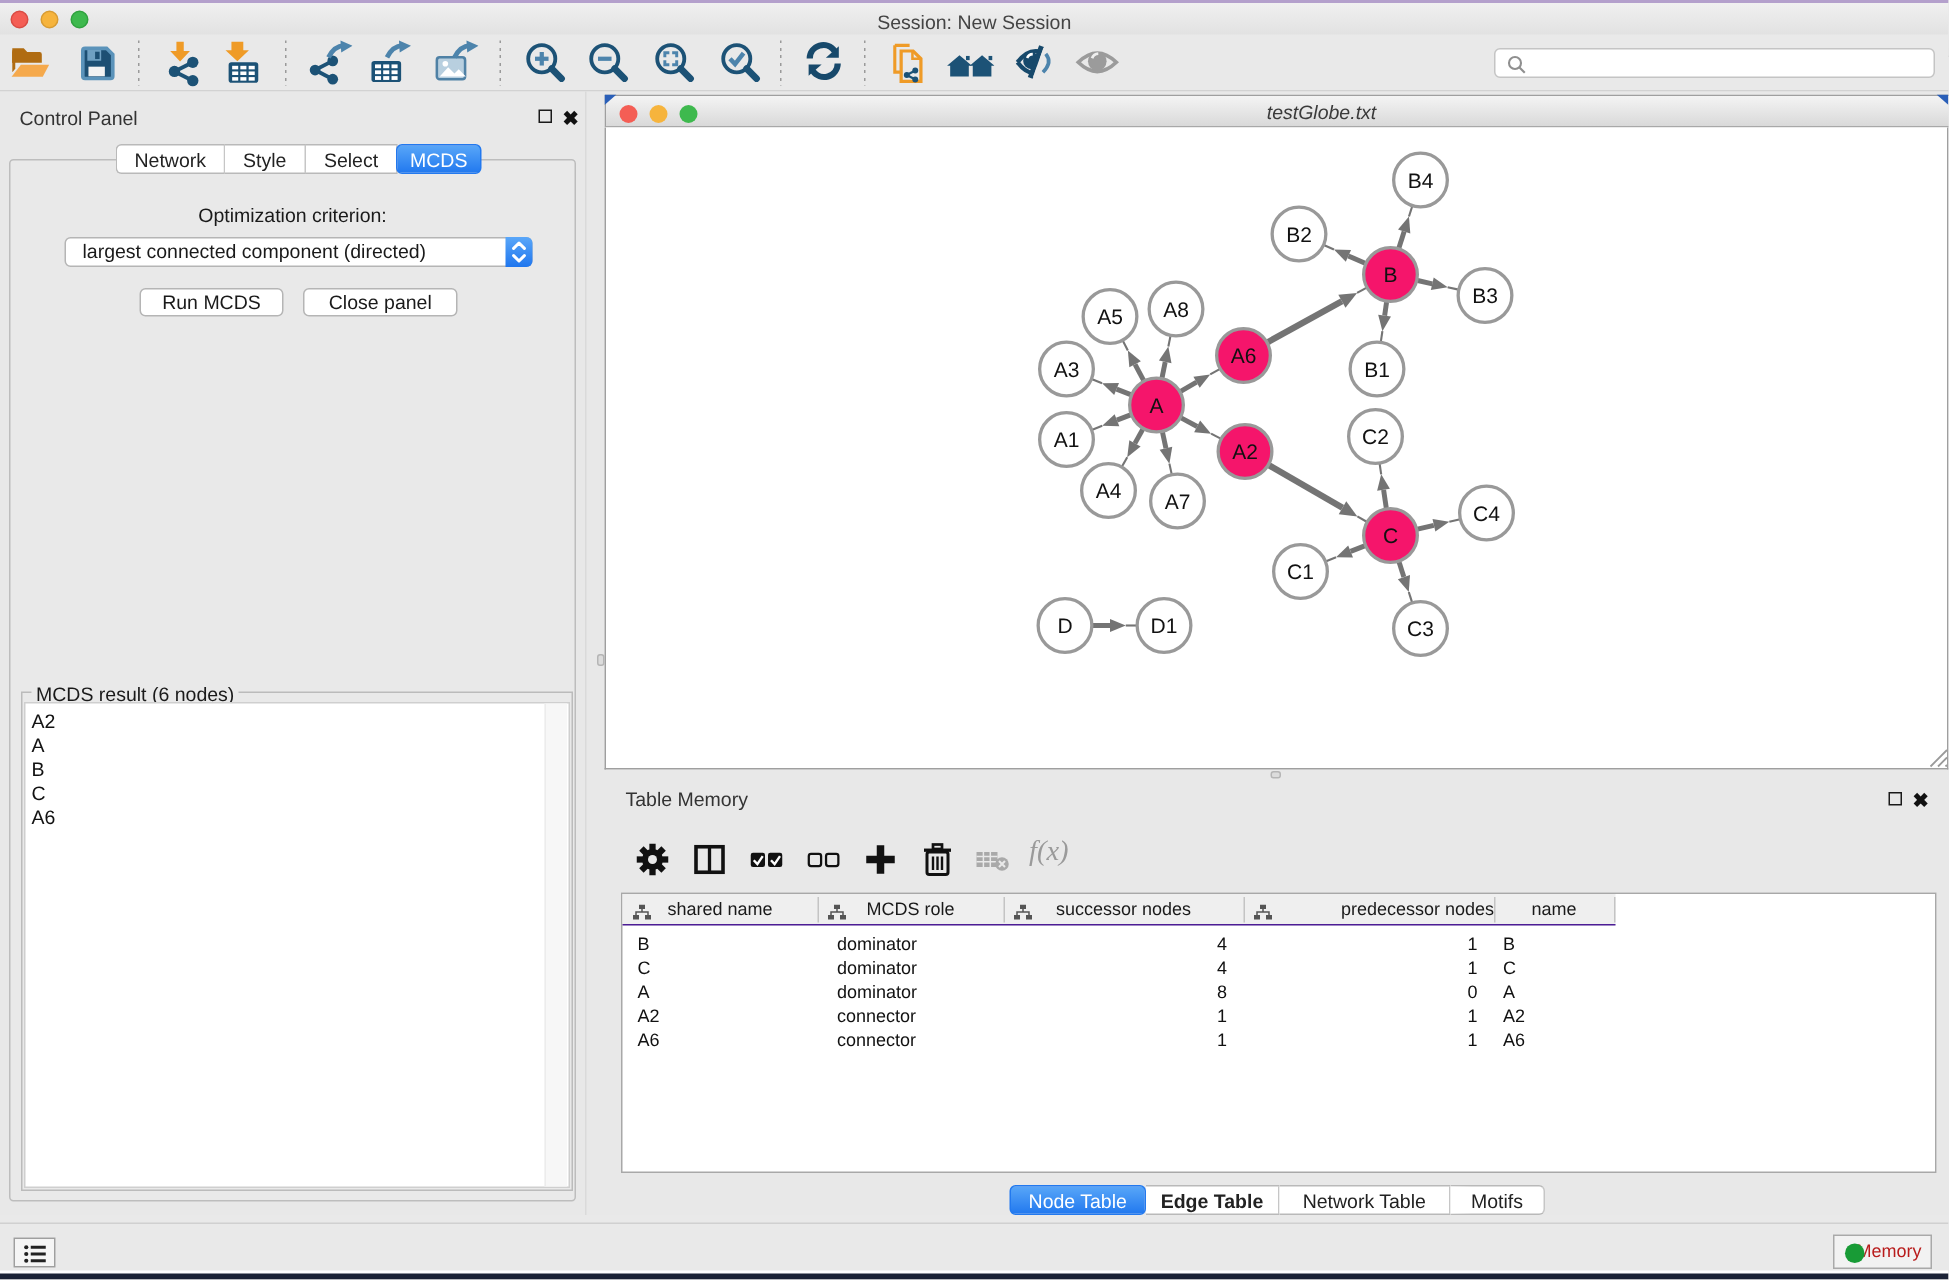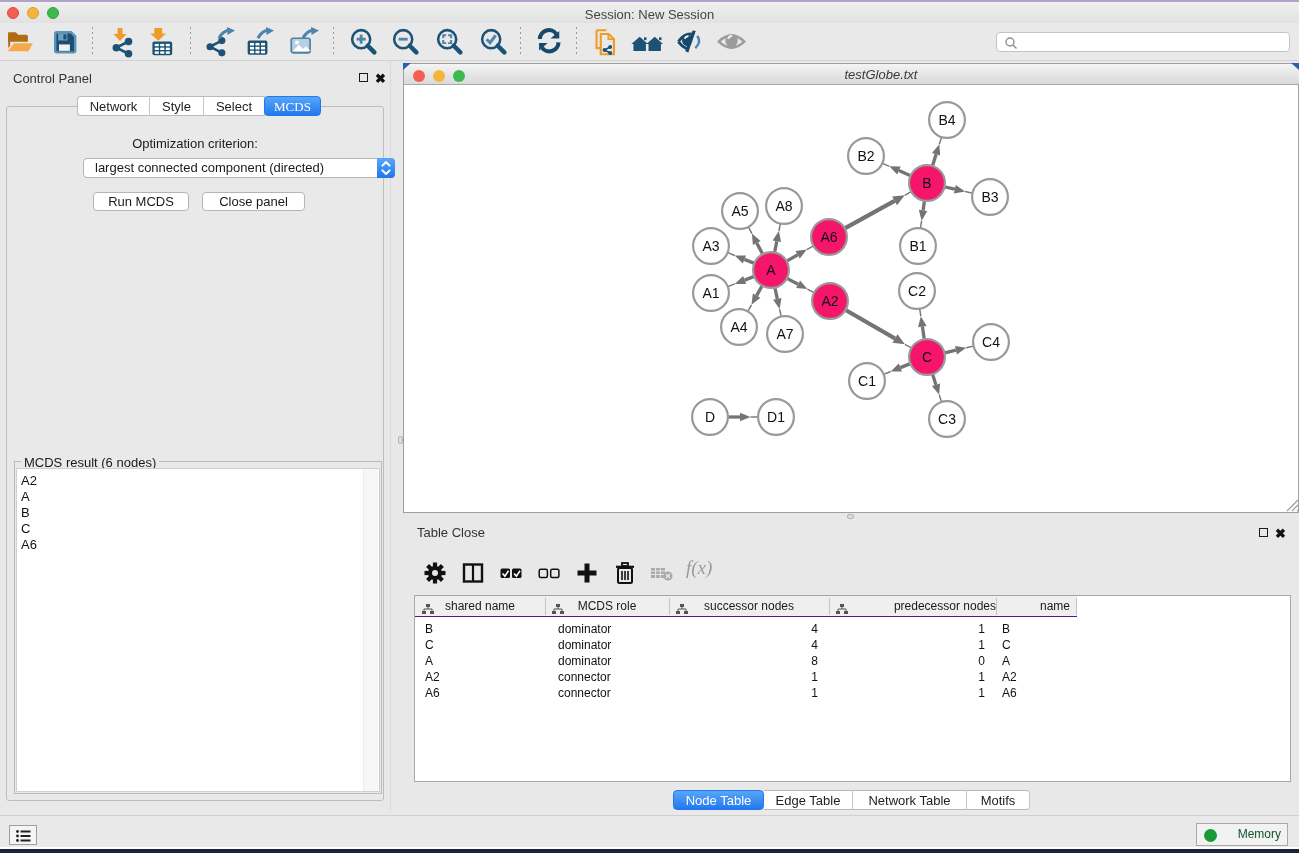--- a/index.html
+++ b/index.html
@@ -29,25 +29,25 @@
 #mainbg { left:0; top:61px; width:1299px; height:749px; background:#e8e8e8; }
 
 
 #cp-title { left:13px; top:71px; font-size:13px; color:#333; }
 .winbtn-sq { position:absolute; width:9px; height:9px; border:1.6px solid #1a1a1a; }
 .winbtn-x { position:absolute; font-size:13px; font-weight:bold; color:#111; }
 #cp-tabs { left:77px; top:96px; height:20px; display:flex; }
 .cptab { height:20px; line-height:19px; font-size:13px; color:#222; text-align:center;
   background:#fff; border-top:1px solid #b9b9b9; border-bottom:1px solid #b9b9b9; border-right:1px solid #c6c6c6; }
 .cptab.first { border-left:1px solid #b9b9b9; border-radius:4px 0 0 4px; }
-.cptab.sel { background:linear-gradient(#58a6f8,#2279ef); color:#fff; border:1px solid #2279ef; border-radius:4px; margin-left:-1px;font-family:Liberation Serif, serif; }
+.cptab.sel { background:linear-gradient(#58a6f8,#2279ef); color:#fff; border:1px solid #2279ef; border-radius:4px; margin-left:-1px; }
 #cp-panel { left:6px; top:106px; width:378px; height:695px; border:1px solid #bdbdbd; border-radius:3px; background:#e9e9e9; }
 #opt-label { left:0; width:390px; top:136px; text-align:center; font-size:13px; color:#1a1a1a; }
 #cp-select { left:43px; top:158px; width:312px; height:20px; background:#fff; border:1px solid #b5b5b5; border-radius:4px;
-  font-size:13px; color:#1a1a1a; line-height:18px; padding-left:11px;margin-left:40px; }
+  font-size:13px; color:#1a1a1a; line-height:18px; padding-left:11px; }
 #cp-sel-btn { position:absolute; right:-1px; top:-1px; width:18px; height:20px; border-radius:0 4px 4px 0;
   background:linear-gradient(#5aa7f9,#1f76ee); color:#fff; }
 .btn { position:absolute; height:19px; background:#fff; border:1px solid #b5b5b5; border-radius:4px;
   font-size:13px; color:#1a1a1a; text-align:center; line-height:17px; }
 #mcds-frame { left:14px; top:461px; width:368px; height:333px; border:1px solid #bbb; }
 #mcds-label { left:21px; top:455px; font-size:13px; color:#1a1a1a; background:#e9e9e9; padding:0 3px; }
 #mcds-list { left:16px; top:468px; width:364px; height:324px; background:#fff; border:1px solid #cfcfcf; font-size:13px; color:#111; }
 #mcds-list .li { padding-left:4px; height:16px; line-height:16px; padding-top:0; }
 #mcds-list { padding-top:4px; }
 #mcds-scroll { position:absolute; right:1px; top:0; width:15px; height:322px; background:#f7f7f7; border-left:1px solid #ececec; }
@@ -73,22 +73,22 @@
 .trow { position:absolute; font-size:12px; color:#111; height:16px; line-height:16px; }
 #tp-tabs { left:673px; top:790px; height:20px; display:flex; position:absolute; }
 .tptab { height:20px; line-height:19px; font-size:13px; color:#222; text-align:center;
   background:#fff; border-top:1px solid #b9b9b9; border-bottom:1px solid #b9b9b9; border-right:1px solid #c6c6c6; }
 .tptab.sel { background:linear-gradient(#58a6f8,#2279ef); color:#fff; border:1px solid #2279ef; border-radius:4px; }
 .tptab.last { border-radius:0 4px 4px 0; }
 
 
 #statusbar { left:0; top:815px; width:1299px; height:33px; background:#e9e9e9; border-top:1px solid #d0d0d0; }
 #sb-listbtn { position:absolute; left:9px; top:9px; width:28px; height:20px; background:#f5f5f5; border:1px solid #9f9f9f; }
-#sb-mem { position:absolute; right:11px; top:7px; width:92px; height:23px; background:#f2f2f2; border:1px solid #a9a9a9;
-  font-size:12px; color:#14532d; line-height:21px; text-align:right; padding-right:6px; }
+#sb-mem { position:absolute; right:11px; top:7px; width:66px; height:23px; background:#f2f2f2; border:1px solid #a9a9a9;
+  font-size:12px; color:#b91c1c; line-height:21px; text-align:right; padding-right:6px; }
 #sb-mem .dot { position:absolute; left:7px; top:5px; width:13px; height:13px; border-radius:50%; background:#189b36; }
 #desktop-bottom { left:0; top:847px; width:1299px; height:6px; background:#fff; }
 #desktop-dark { position:absolute; left:0; top:2px; width:1299px; height:4px; background:#1c2337; }
 </style>
 </head>
 <body>
 <div class="abs" id="topline"></div>
 <div class="abs" id="titlebar">
   <div class="tl t1"></div>
     <div class="tl t2"></div>
@@ -371,21 +371,21 @@
 <circle cx="586" cy="257" r="17.9" fill="#ffffff" stroke="#999999" stroke-width="2.2"></circle>
 <text x="586" y="262" text-anchor="middle" font-size="14" fill="#111">C4</text>
 <circle cx="305" cy="332" r="17.9" fill="#ffffff" stroke="#999999" stroke-width="2.2"></circle>
 <text x="305" y="337" text-anchor="middle" font-size="14" fill="#111">D</text>
 <circle cx="371" cy="332" r="17.9" fill="#ffffff" stroke="#999999" stroke-width="2.2"></circle>
 <text x="371" y="337" text-anchor="middle" font-size="14" fill="#111">D1</text>
 </svg>
   </div>
 </div>
 
-<div class="abs" id="tp-title">Table Close</div>
+<div class="abs" id="tp-title">Table Memory</div>
 <div class="winbtn-sq" style="left:1259px; top:528px;"></div>
 <div class="winbtn-x" style="left:1275px; top:526px;">✖</div>
 <div class="abs" id="tp-toolbar">
     <svg style="position:absolute; left:8px; top:4px;" width="26" height="26" viewBox="0 0 26 26">
       <line x1="13" y1="13" x2="23.5" y2="13.0" stroke="#111" stroke-width="4.2"></line>
       <line x1="13" y1="13" x2="20.4" y2="20.4" stroke="#111" stroke-width="4.2"></line>
       <line x1="13" y1="13" x2="13.0" y2="23.5" stroke="#111" stroke-width="4.2"></line>
       <line x1="13" y1="13" x2="5.6" y2="20.4" stroke="#111" stroke-width="4.2"></line>
       <line x1="13" y1="13" x2="2.5" y2="13.0" stroke="#111" stroke-width="4.2"></line>
       <line x1="13" y1="13" x2="5.6" y2="5.6" stroke="#111" stroke-width="4.2"></line>
@@ -466,21 +466,21 @@
         </svg></div>
       <div class="thsep" style="left:414px;"></div>
       <div class="thcell" style="left:414px; width:167px; text-align:right; line-height:21px;">predecessor nodes</div>
       <div style="position:absolute; left:421px; top:5px;"><svg width="12" height="11" viewBox="0 0 12 11">
           <rect x="4" y="0" width="4" height="3" fill="#555"></rect>
           <rect x="0" y="7" width="4" height="3" fill="#555"></rect>
           <rect x="8" y="7" width="4" height="3" fill="#555"></rect>
           <path d="M6 3 v2 M2 7 V5 h8 v2" stroke="#555" stroke-width="1" fill="none"></path>
         </svg></div>
       <div class="thsep" style="left:581px;"></div>
-      <div class="thcell" style="left:581px; width:80px; text-align:left; line-height:21px;padding-left:44px;">name</div>
+      <div class="thcell" style="left:581px; width:80px; text-align:center; line-height:21px;">name</div>
       <div class="thsep" style="left:661px;"></div>
     </div>
   <div id="tp-rows">
       <div class="trow" style="left:10px; top:25px;">B</div>
       <div class="trow" style="left:143px; top:25px;">dominator</div>
       <div class="trow" style="left:254px; top:25px; width:149px; text-align:right;">4</div>
       <div class="trow" style="left:414px; top:25px; width:156px; text-align:right;">1</div>
       <div class="trow" style="left:587px; top:25px;">B</div>
       <div class="trow" style="left:10px; top:41px;">C</div>
       <div class="trow" style="left:143px; top:41px;">dominator</div>
@@ -499,21 +499,21 @@
       <div class="trow" style="left:587px; top:73px;">A2</div>
       <div class="trow" style="left:10px; top:89px;">A6</div>
       <div class="trow" style="left:143px; top:89px;">connector</div>
       <div class="trow" style="left:254px; top:89px; width:149px; text-align:right;">1</div>
       <div class="trow" style="left:414px; top:89px; width:156px; text-align:right;">1</div>
       <div class="trow" style="left:587px; top:89px;">A6</div>
     </div>
 </div>
 <div id="tp-tabs">
   <div class="tptab sel" style="width:91px;">Node Table</div>
-    <div class="tptab" style="width:89px;">Edge Table</div>
+    <div class="tptab" style="width:89px;font-weight:bold;">Edge Table</div>
     <div class="tptab" style="width:114px;">Network Table</div>
     <div class="tptab last" style="width:63px;">Motifs</div>
 </div>
 
 <div class="abs" id="statusbar">
   <div id="sb-listbtn">
       <svg style="position:absolute;left:6px;top:3px;" width="15" height="14" viewBox="0 0 15 14">
         <circle cx="1.5" cy="2.5" r="1.4" fill="#222"></circle>
         <circle cx="1.5" cy="7" r="1.4" fill="#222"></circle>
         <circle cx="1.5" cy="11.5" r="1.4" fill="#222"></circle>

